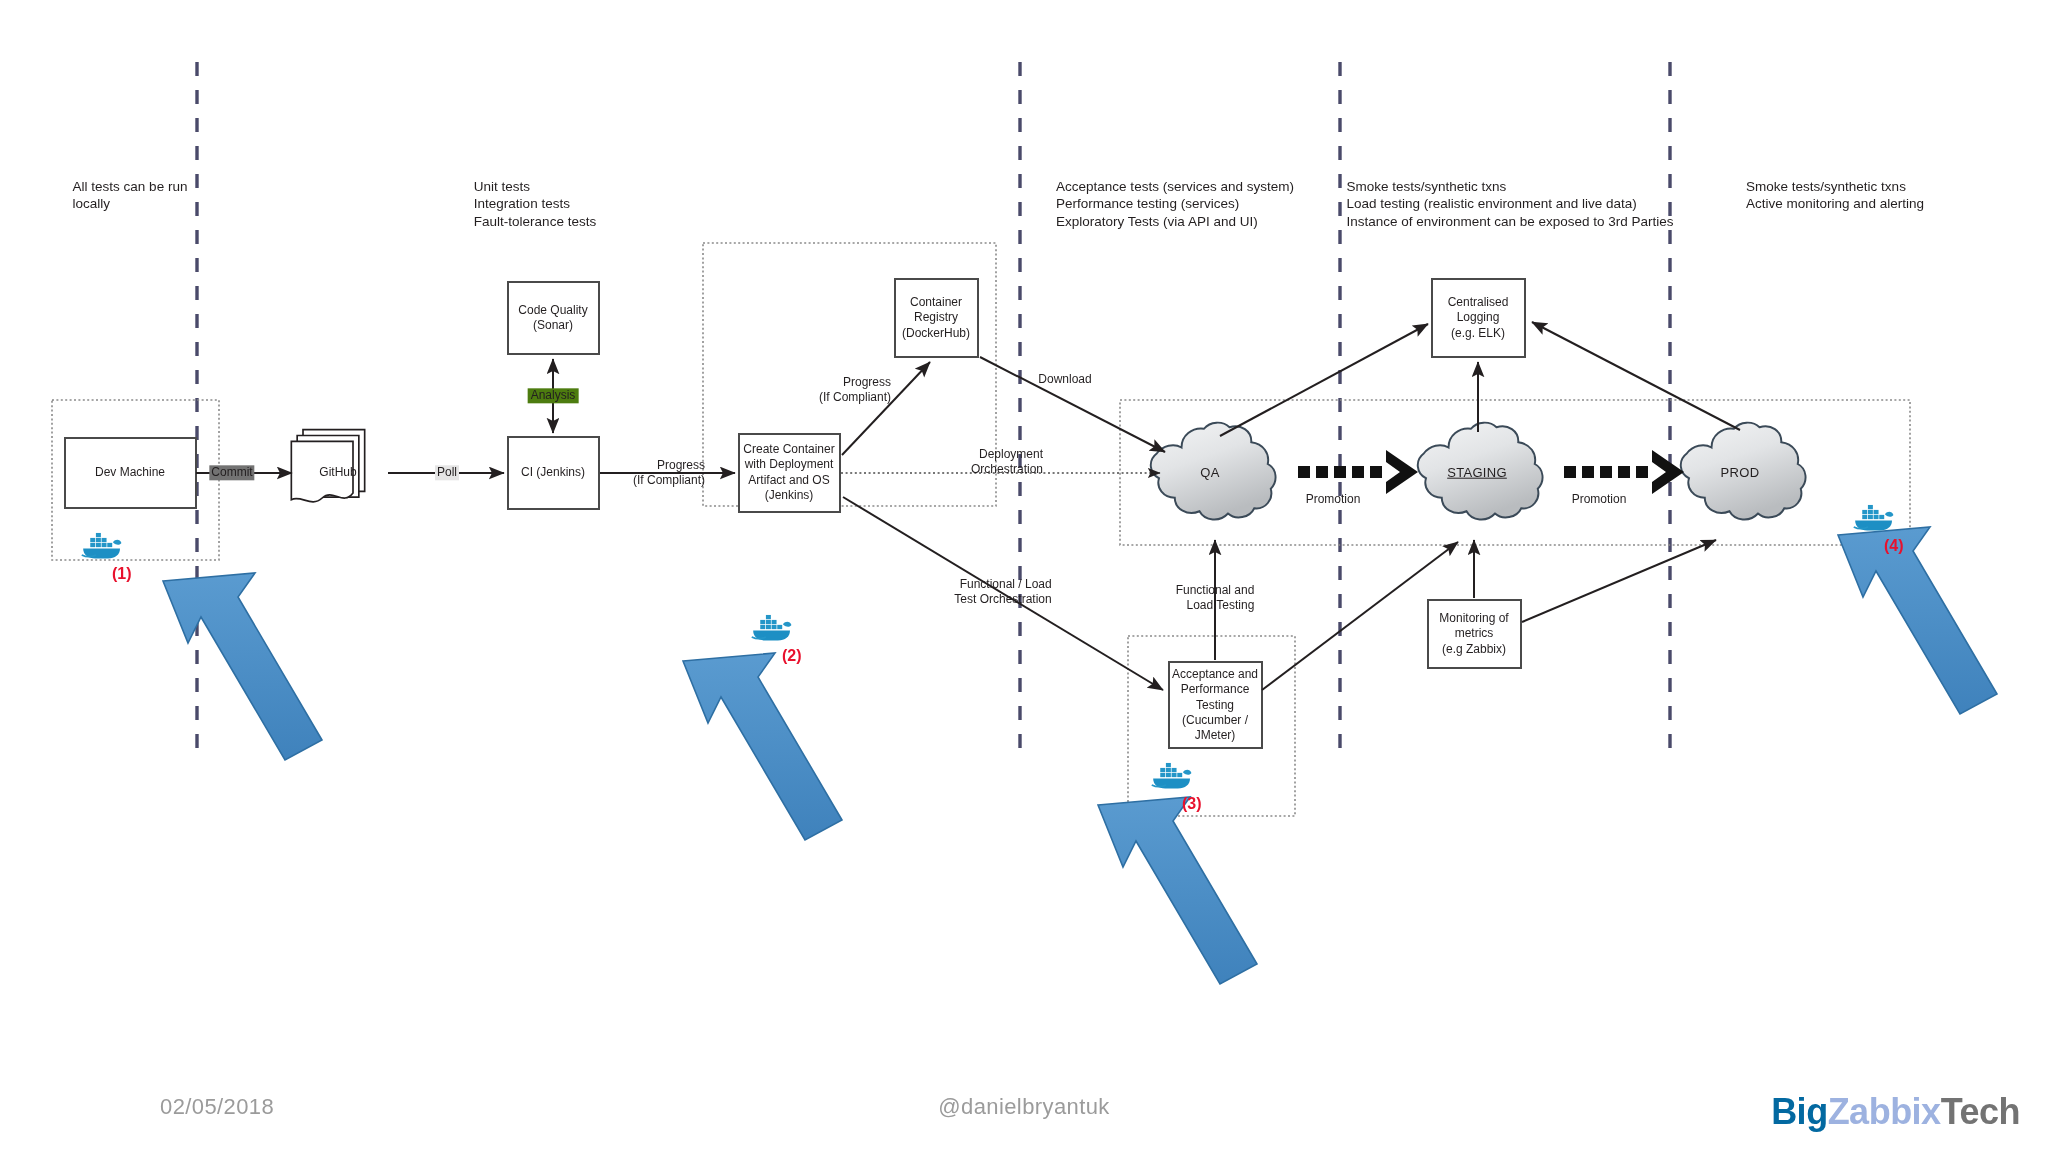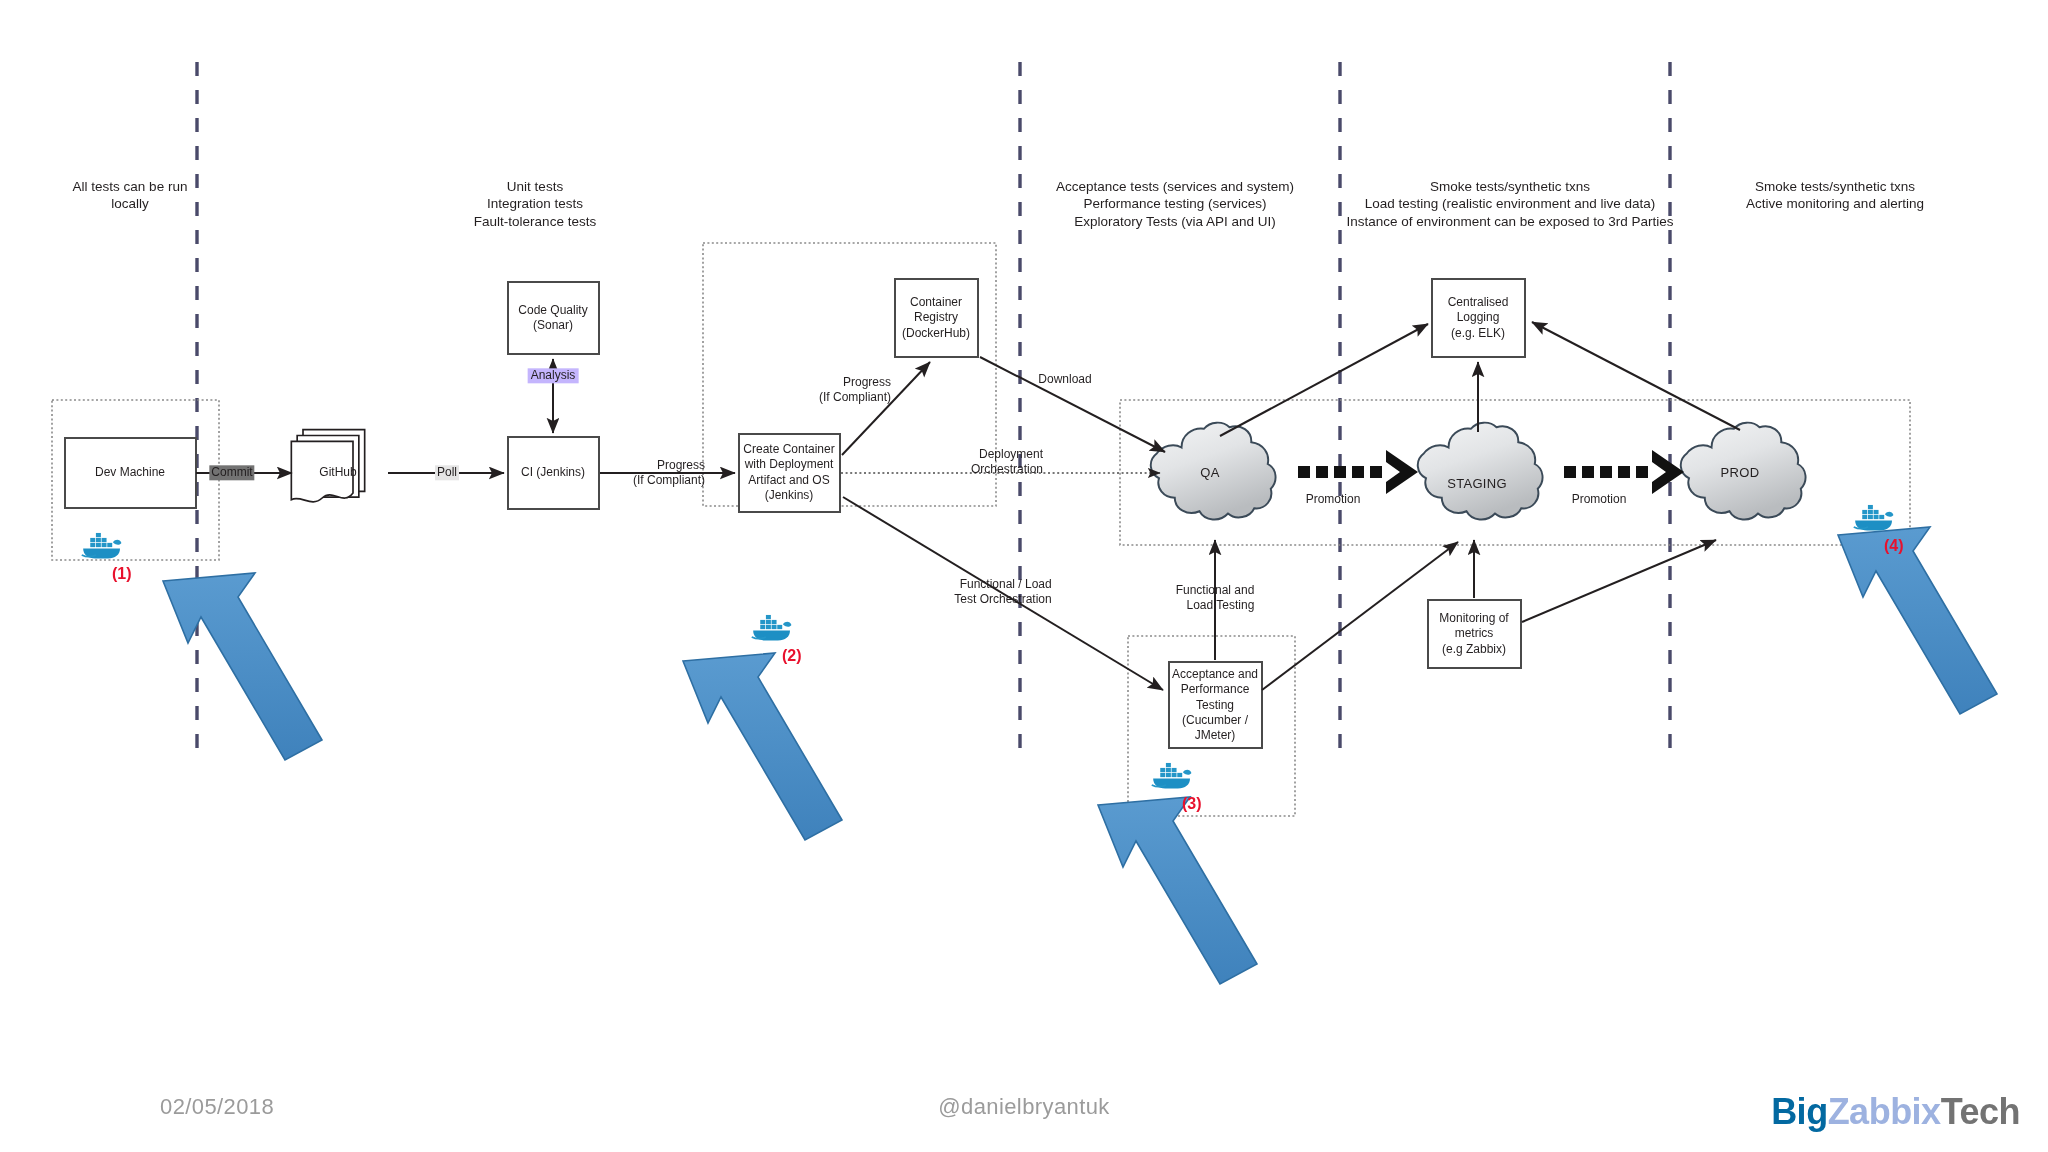--- a/index.html
+++ b/index.html
@@ -6,21 +6,21 @@
   body{width:2048px;height:1152px;position:relative;overflow:hidden;
        font-family:"Liberation Sans", sans-serif;color:#231f20;}
 
   #stage{position:absolute;left:0;top:0;width:2048px;height:1152px;}
 
   
   svg.layer{position:absolute;left:0;top:0;width:2048px;height:1152px;overflow:visible;}
 
   
   .txt{position:absolute;color:#231f20;line-height:1.28;white-space:pre;}
-  .lane-hdr{font-size:13.5px;text-align:center;transform:translateX(-50%);}
+  .lane-hdr{font-size:13.5px;text-align:left;transform:translateX(-50%);}
   .node-lbl{font-size:12px;text-align:center;transform:translate(-50%,-50%);}
   .edge-lbl{font-size:12px;text-align:right;transform:translate(-50%,-50%);}
   .cloud-lbl{font-size:13px;text-align:center;transform:translate(-50%,-50%);letter-spacing:.3px;}
   .dk-num{position:absolute;font-size:16px;font-weight:bold;color:#e8112d;}
 
   
   .footer-txt{position:absolute;font-size:22px;color:#9b9b9b;letter-spacing:.4px;}
   #logo{position:absolute;right:28px;bottom:22px;font-size:36px;font-weight:bold;
         letter-spacing:-.5px;line-height:1;}
   #logo .s1{color:#0369a1;}
@@ -189,26 +189,26 @@
   <div class="txt node-lbl" style="left:1215px;top:705px;">Acceptance and
 Performance
 Testing
 (Cucumber /
 JMeter)</div>
   <div class="txt node-lbl" style="left:1474px;top:634px;">Monitoring of
 metrics
 (e.g Zabbix)</div>
 
   <div class="txt cloud-lbl" style="left:1210px;top:473px;">QA</div>
-  <div class="txt cloud-lbl" style="left:1477px;top:484px;">STAGING</div>
+  <div class="txt cloud-lbl" style="left:1477px;top:473px;text-decoration:underline;">STAGING</div>
   <div class="txt cloud-lbl" style="left:1740px;top:473px;">PROD</div>
 
   <div class="txt edge-lbl" style="left:232px;top:473px;background:#737373;padding:0 2px;">Commit</div>
   <div class="txt edge-lbl" style="left:447px;top:473px;background:#e5e5e5;padding:0 2px;">Poll</div>
-  <div class="txt edge-lbl" style="left:553px;top:376px;background:#c4b5fd;padding:0 3px;">Analysis</div>
+  <div class="txt edge-lbl" style="left:553px;top:396px;background:#4d7c0f;padding:0 3px;">Analysis</div>
   <div class="txt edge-lbl" style="left:669px;top:473px;">Progress
 (If Compliant)</div>
   <div class="txt edge-lbl" style="left:855px;top:390px;">Progress
 (If Compliant)</div>
   <div class="txt edge-lbl" style="left:1065px;top:380px;">Download</div>
   <div class="txt edge-lbl" style="left:1007px;top:462px;">Deployment
 Orchestration</div>
   <div class="txt edge-lbl" style="left:1003px;top:592px;">Functional / Load
 Test Orchestration</div>
   <div class="txt edge-lbl" style="left:1215px;top:598px;">Functional and

